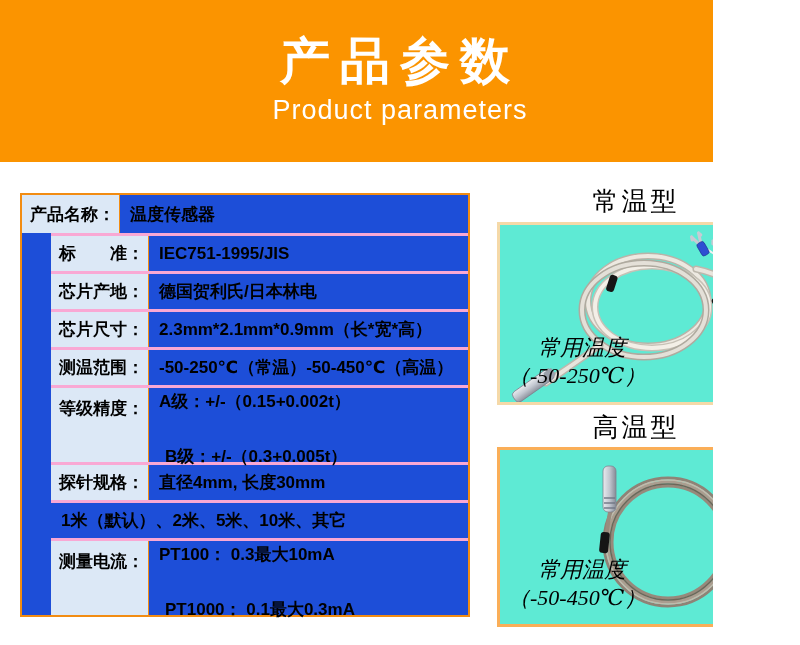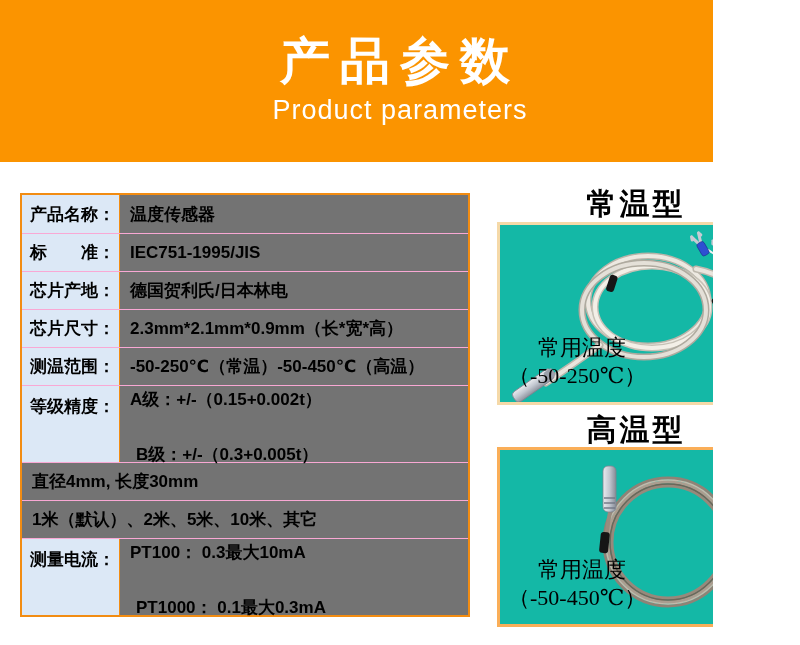--- a/index.html
+++ b/index.html
@@ -15,49 +15,49 @@
   }
   .banner-title{
     color:#ffffff;font-size:50px;font-weight:bold;letter-spacing:10px;line-height:1.1;
   }
   .banner-subtitle{
     color:#ffffff;font-size:27px;font-weight:400;letter-spacing:1px;margin-top:6px;
   }
   
   .spec-table{
     position:absolute;left:20px;top:193px;width:450px;box-sizing:border-box;
-    border:2px solid #F28C12;background:#737373;
+    border:2px solid #F28C12;background:#1d4ed8;
   }
   .spec-row{display:flex;box-sizing:border-box;}
-  .spec-row + .spec-row{border-top:1px solid #f9a8d4;}
+  .spec-row + .spec-row{border-top:3px solid #f9a8d4;margin-left:29px;}
   .spec-row.h1{height:38px;}
   .spec-row.h2{height:77px;}
   .spec-label{
     width:98px;flex:0 0 98px;box-sizing:border-box;background:#DCE8F6;
     border-right:1px solid #F28C12;display:flex;align-items:center;
     padding-left:8px;font-size:17px;font-weight:bold;color:#000;
     white-space:pre;align-items:flex-start;
   }
   .spec-row.h1 .spec-label{align-items:center;}
   .spec-row.h2 .spec-label{padding-top:9px;}
   .spec-value{
     flex:1;display:flex;flex-direction:column;justify-content:center;
     padding-left:10px;font-size:17px;font-weight:bold;color:#000;
   }
   .spec-row.h2 .spec-value{justify-content:space-around;padding-top:2px;padding-bottom:2px;gap:32px;}
   .spec-line2{padding-left:6px;}
   
   .type-heading{
     position:absolute;left:497px;width:278px;text-align:center;
-    font-size:30px;font-weight:bold;color:#000;letter-spacing:3px;
+    font-size:26px;font-weight:normal;color:#000;letter-spacing:3px;
   }
   .heading-normal{top:184px;}
   .heading-high{top:410px;}
   .product-panel{
-    position:absolute;box-sizing:border-box;background:#14b8a6;overflow:hidden;
+    position:absolute;box-sizing:border-box;background:#5eead4;overflow:hidden;font-style:italic;
   }
   .panel-normal{left:497px;top:222px;width:276px;height:183px;border:3px solid #F5D9A8;}
   .panel-high{left:497px;top:447px;width:278px;height:180px;border:3px solid #FAAE58;}
   .panel-svg{position:absolute;left:0;top:0;width:100%;height:100%;}
   .panel-caption{
     position:absolute;left:8px;bottom:12px;color:#000;
     font-family:"Liberation Serif","DejaVu Serif",serif;
     font-size:22px;line-height:28px;font-weight:500;
   }
   .caption-line1{padding-left:30px;}
@@ -111,20 +111,21 @@
 
     <div class="spec-row h2">
       <div class="spec-label">等级精度：</div>
       <div class="spec-value">
         <div>A级：+/-（0.15+0.002t）</div>
         <div class="spec-line2">B级：+/-（0.3+0.005t）</div>
       </div>
     </div>
 
     <div class="spec-row h1">
+      <div class="spec-label">探针规格：</div>
       <div class="spec-value">
           <div>直径4mm, 长度30mm</div>
         </div>
     </div>
 
     <div class="spec-row h1">
       <div class="spec-value">
           <div>1米（默认）、2米、5米、10米、其它</div>
         </div>
     </div>

